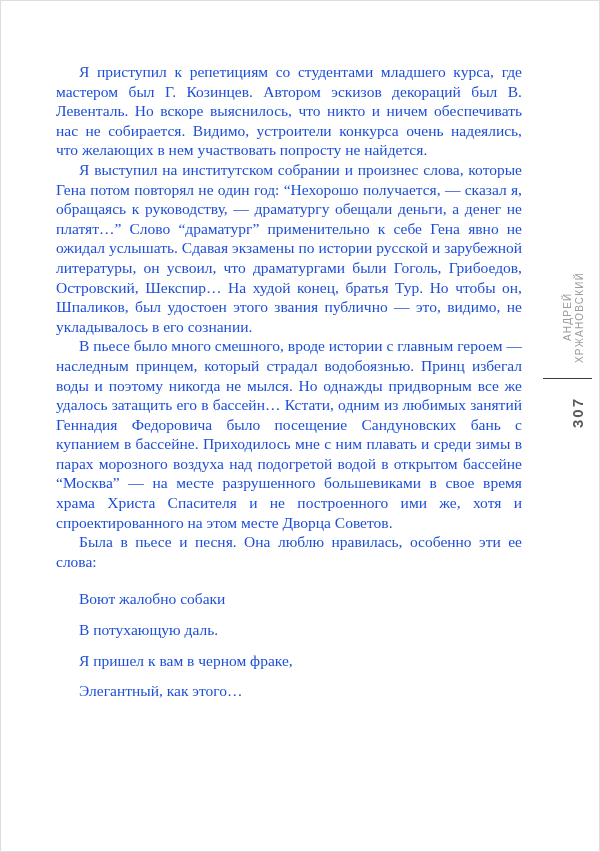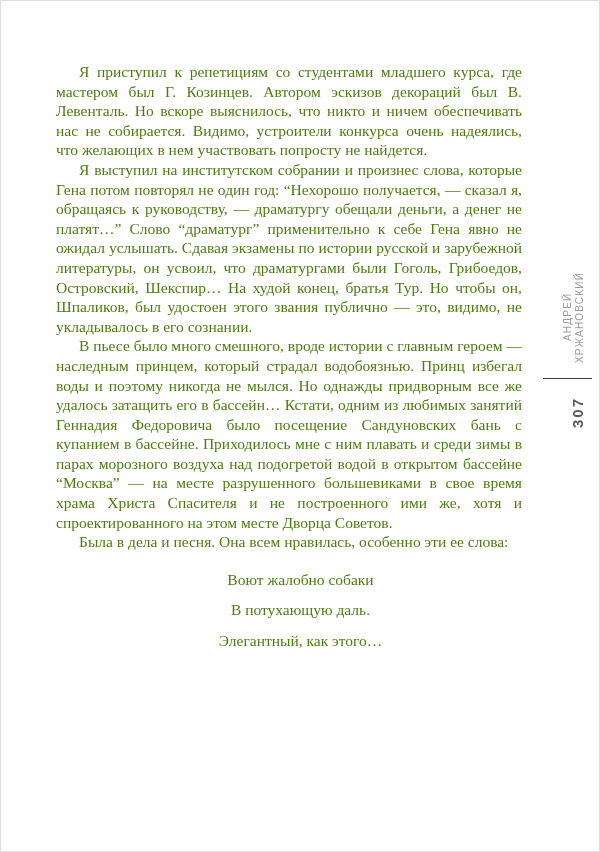--- a/index.html
+++ b/index.html
@@ -18,31 +18,31 @@
     box-sizing: border-box;
   }
   .text-block {
     position: absolute;
     left: 55px;
     top: 61px;
     width: 466px;
     font-family: "Liberation Serif", "DejaVu Serif", serif;
     font-size: 15.5px;
     line-height: 19.6px;
-    color: #4d7c0f;
+    color: #1d4ed8;
     text-align: justify;
   }
   .para {
     margin: 0;
     text-indent: 23px;
   }
   .poem {
     margin-top: 18px;
     margin-left: 23px;
-    text-align: center;
+    text-align: left;
   }
   .poem-line {
     margin: 0 0 11px 0;
   }
   .sidebar {
     position: absolute;
     top: 0;
     right: 0;
     width: 60px;
     height: 100%;
@@ -86,25 +86,26 @@
 </style>
 </head>
 <body>
 
 <div class="page">
 
   <main class="text-block">
     <p class="para">Я приступил к репетициям со студентами младшего курса, где мастером был Г. Козинцев. Автором эскизов декораций был В. Левенталь. Но вскоре выяснилось, что никто и ничем обеспечивать нас не собирается. Видимо, устроители конкурса очень надеялись, что желающих в нем участвовать попросту не найдется.</p>
     <p class="para">Я выступил на институтском собрании и произнес слова, которые Гена потом повторял не один год: “Нехорошо получается, — сказал я, обращаясь к руководству, — драматургу обещали деньги, а денег не платят…” Слово “драматург” применительно к себе Гена явно не ожидал услышать. Сдавая экзамены по истории русской и зарубежной литературы, он усвоил, что драматургами были Гоголь, Грибоедов, Островский, Шекспир… На худой конец, братья Тур. Но чтобы он, Шпаликов, был удостоен этого звания публично — это, видимо, не укладывалось в его сознании.</p>
     <p class="para">В пьесе было много смешного, вроде истории с главным героем — наследным принцем, который страдал водобоязнью. Принц избегал воды и поэтому никогда не мылся. Но однажды придворным все же удалось затащить его в бассейн… Кстати, одним из любимых занятий Геннадия Федоровича было посещение Сандуновских бань с купанием в бассейне. Приходилось мне с ним плавать и среди зимы в парах морозного воздуха над подогретой водой в открытом бассейне “Москва” — на месте разрушенного большевиками в свое время храма Христа Спасителя и не построенного ими же, хотя и спроектированного на этом месте Дворца Советов.</p>
-    <p class="para">Была в дела и песня. Она всем нравилась, особенно эти ее слова:</p>
+    <p class="para">Была в пьесе и песня. Она люблю нравилась, особенно эти ее слова:</p>
 
     <div class="poem">
       <div class="poem-line">Воют жалобно собаки</div>
       <div class="poem-line">В потухающую даль.</div>
+      <div class="poem-line">Я пришел к вам в черном фраке,</div>
       <div class="poem-line">Элегантный, как этого…</div>
     </div>
   </main>
 
   <aside class="sidebar">
     <div class="author-vertical">АНДРЕЙ ХРЖАНОВСКИЙ</div>
     <div class="sidebar-rule"></div>
     <div class="pagenum-vertical">307</div>
   </aside>
 

